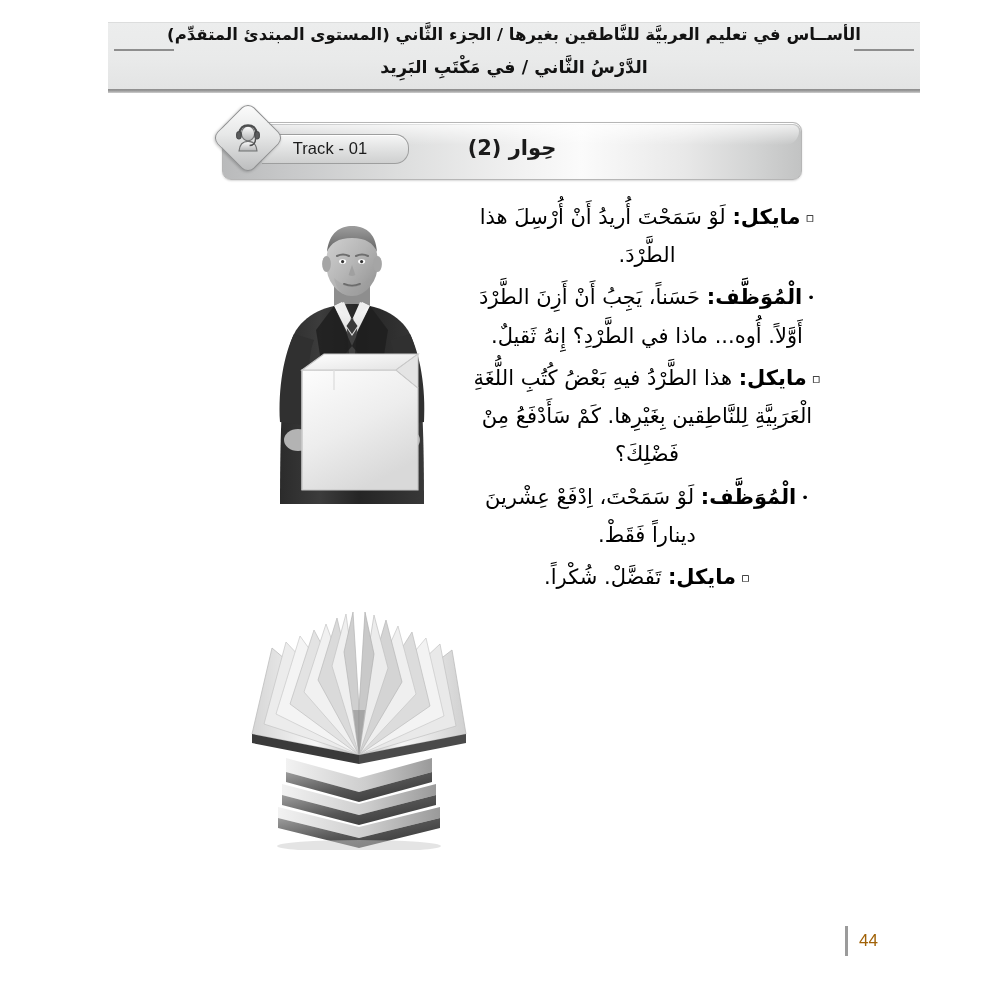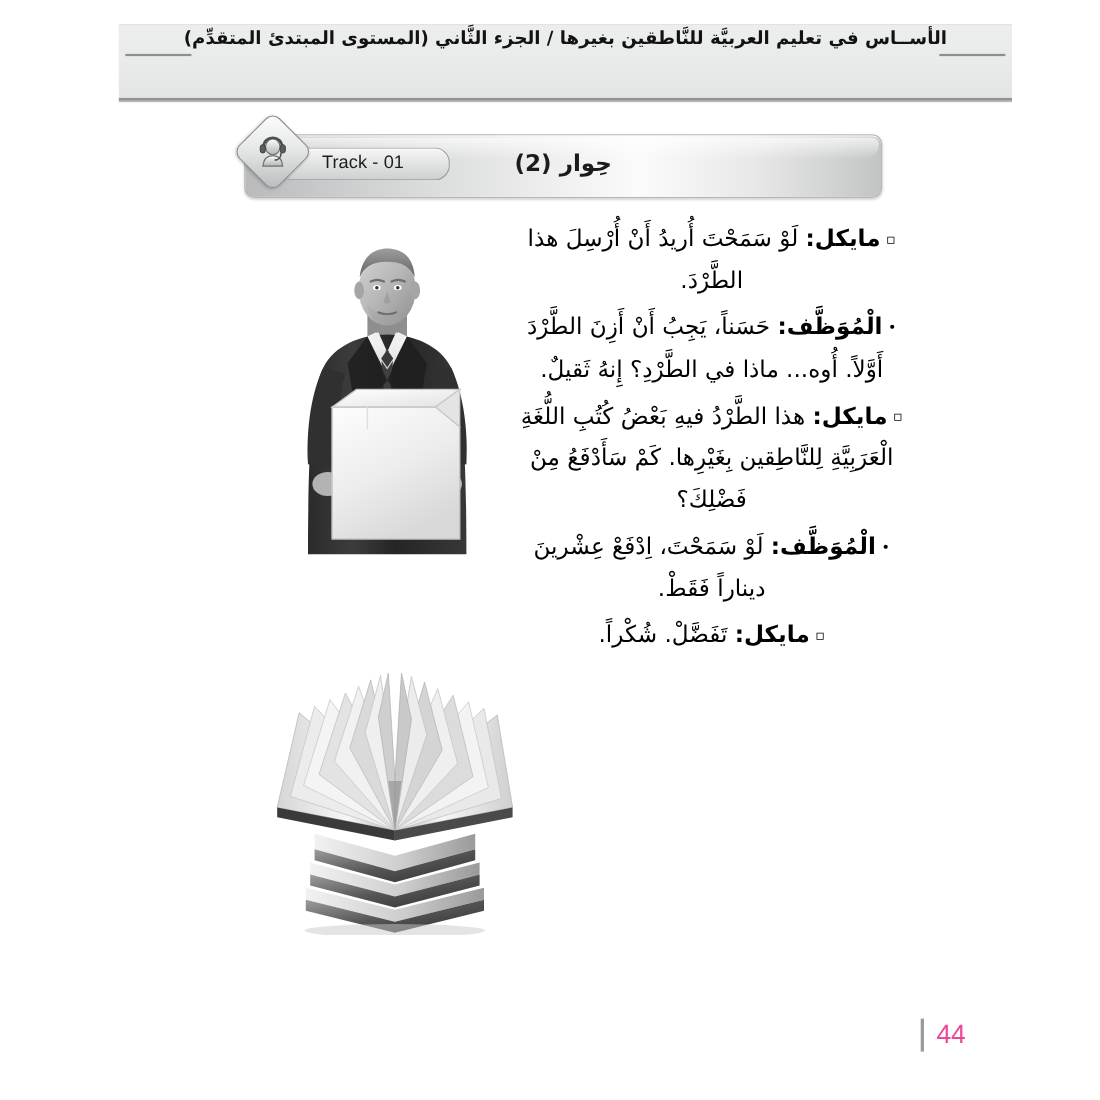--- a/index.html
+++ b/index.html
@@ -207,33 +207,34 @@
     align-items: center;
     gap: 11px;
   }
   .footer-bar {
     width: 3px;
     height: 30px;
     background: #9b9b9b;
   }
   .page-number {
     font-family: "Liberation Sans", sans-serif;
-    font-size: 24px;
-    color: #ec4899;
+    font-size: 17px;
+    color: #a16207;
   }
 </style>
 </head>
 <body>
 
 <div class="page">
 
   <div class="header">
     <div class="header-rule left"></div>
     <div class="header-rule right"></div>
     <div class="header-line l1">الأســاس في تعليم العربيَّة للنَّاطقين بغيرها / الجزء الثَّاني (المستوى المبتدئ المتقدِّم)</div>
+    <div class="header-line l2">الدَّرْسُ الثَّاني / في مَكْتَبِ البَرِيد</div>
   </div>
 
   <div class="banner">
     <div class="banner-inner-sheen"></div>
     <div class="banner-title">حِوار (2)</div>
   </div>
 
   <div class="track-pill">
     <div class="track-pill-label">Track - 01</div>
   </div>

